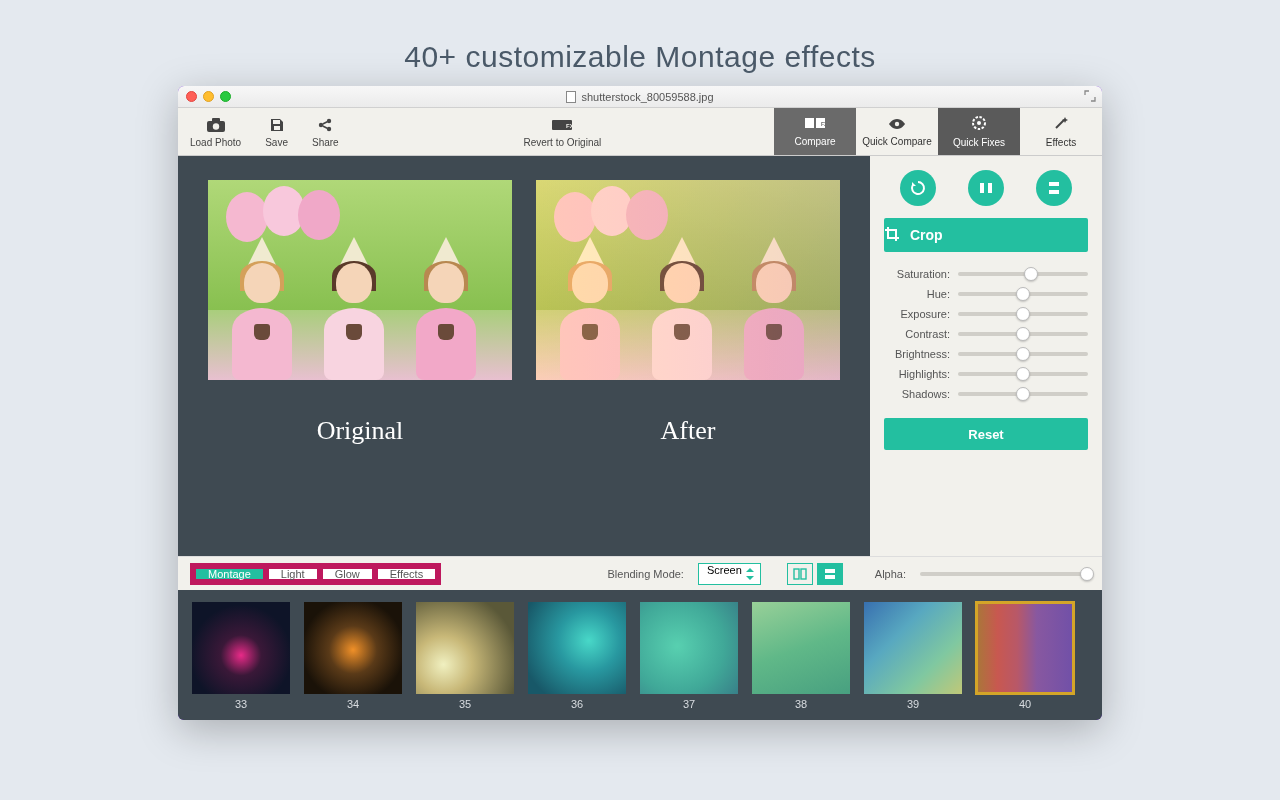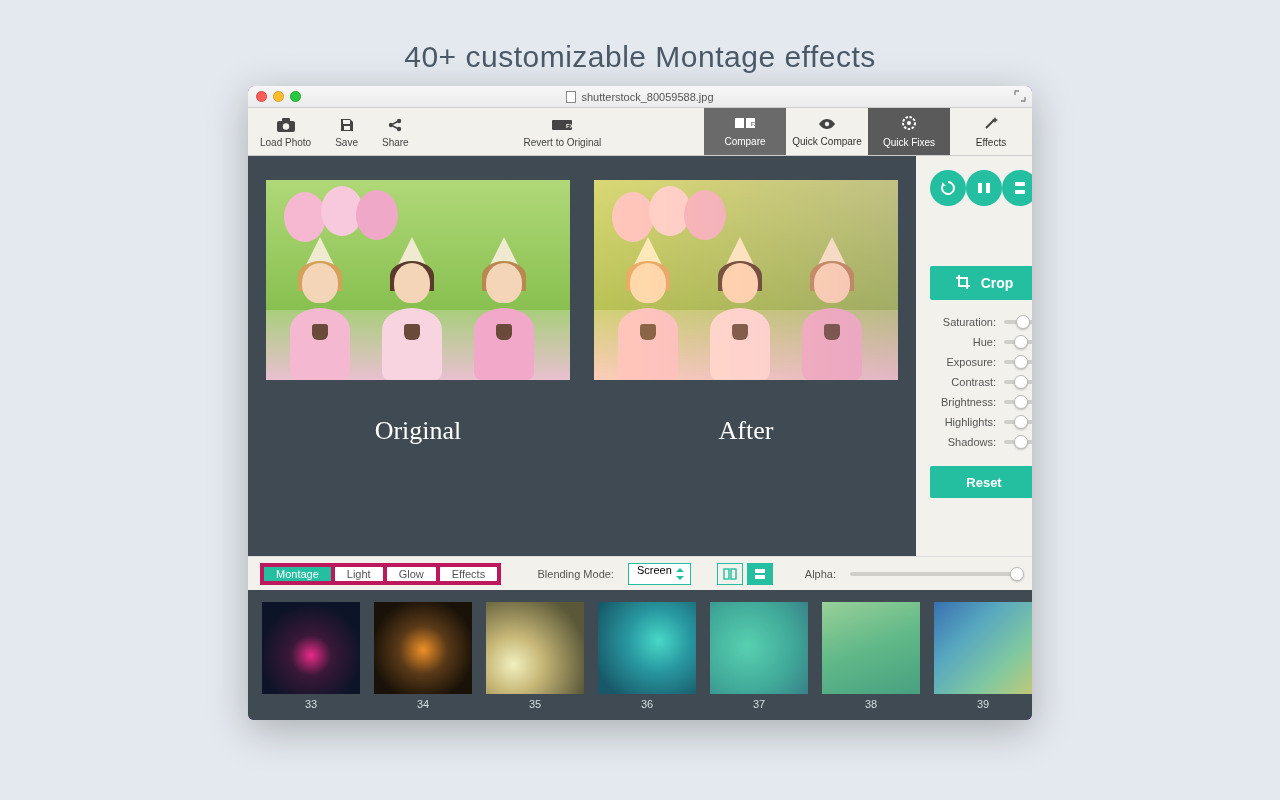--- a/index.html
+++ b/index.html
@@ -1,21 +1,21 @@
 <!DOCTYPE html>
 <html><head>
 <meta charset="utf-8">
 <style>
 * { margin: 0; padding: 0; box-sizing: border-box; font-family: -apple-system, "Helvetica Neue", Arial, sans-serif; }
 body { background: #e4e9ef; width: 1280px; height: 800px; overflow: hidden; }
 
 .hero { text-align: center; padding: 40px 0 12px; }
 .hero h1 { font-size: 30px; font-weight: 400; color: #4a5968; letter-spacing: 0.5px; }
 
-.window { width: 784px; margin: 0 auto; background: #6d28d9; border-radius: 6px; box-shadow: 0 10px 40px rgba(0,0,0,0.25); overflow: hidden; }
+.window { width: 924px; margin: 0 auto; background: #6d28d9; border-radius: 6px; box-shadow: 0 10px 40px rgba(0,0,0,0.25); overflow: hidden; }
 
 .titlebar { height: 22px; background: linear-gradient(#f7f7f7,#ebebeb); border-bottom: 1px solid #d0d0d0; position: relative; display:flex; align-items:center; }
 .traffic { position:absolute; left:8px; top:5px; display:flex; gap:6px; }
 .traffic span { width:11px; height:11px; border-radius:50%; display:block; }
 .tl-close{background:#ff5f57;border:1px solid #e24640;}
 .tl-min{background:#ffbd2e;border:1px solid #dfa023;}
 .tl-max{background:#28c940;border:1px solid #1dad2b;}
 .titlebar-title{ margin:0 auto; font-size:11px; color:#555; display:flex; align-items:center; gap:5px;}
 .doc-icon{width:10px;height:12px;background:#fff;border:1px solid #888;display:inline-block;position:relative;}
 .fullscreen-icon{position:absolute;right:6px;top:4px;width:12px;height:12px;}
@@ -57,31 +57,31 @@
 .g3{left:202px;} .g3 .ghair{background:#b88850;} .g3 .gdress{background:#f2a8c8;}
 .cupcake{position:absolute;left:50%;bottom:40px;transform:translateX(-50%);width:16px;height:16px;background:#6a4a3a;border-radius:3px 3px 6px 6px;}
 .img-after{filter:sepia(25%) hue-rotate(-8deg) saturate(1.15) contrast(1.02);}
 .img-after::after{content:"";position:absolute;inset:0;background:linear-gradient(90deg,rgba(220,200,80,0.22),rgba(140,90,170,0.22));}
 .labels{display:flex;gap:24px;justify-content:center;margin-top:36px;}
 .labels div{width:304px;text-align:center;color:#fff;font-size:26px;font-weight:300;font-family:Georgia,serif;}
 
 .sidepanel{width:232px;background:#f2f1ec;padding:14px;display:flex;flex-direction:column;gap:12px;}
 .roundbtns{display:flex;justify-content:space-around;}
 .rbtn{width:36px;height:36px;border-radius:50%;background:#23bfa0;display:flex;align-items:center;justify-content:center;cursor:pointer;color:#fff;}
-.cropbtn{height:34px;background:#23bfa0;color:#fff;display:flex;align-items:center;justify-content:center;gap:10px;font-size:14px;font-weight:600;cursor:pointer;border-radius:2px;margin-top:48px;}
+.cropbtn{height:34px;background:#23bfa0;color:#fff;display:flex;align-items:center;gap:10px;font-size:14px;font-weight:600;cursor:pointer;border-radius:2px;}
 .sliders{display:flex;flex-direction:column;gap:8px;margin-top:4px;}
 .srow{display:flex;align-items:center;gap:8px;}
 .slabel{width:66px;text-align:right;font-size:11px;color:#555;}
 .strack{flex:1;height:4px;background:#d0cec8;border-radius:2px;position:relative;}
 .sthumb{position:absolute;top:50%;transform:translate(-50%,-50%);width:14px;height:14px;border-radius:50%;background:#fff;border:1px solid #bbb;box-shadow:0 1px 2px rgba(0,0,0,0.2);}
 .resetbtn{height:32px;background:#23bfa0;color:#fff;display:flex;align-items:center;justify-content:center;font-size:13px;font-weight:600;cursor:pointer;border-radius:2px;margin-top:6px;}
 
 .filterbar{height:34px;background:#f2f1ec;display:flex;align-items:center;padding:0 12px;gap:14px;border-top:1px solid #ddd;}
 .seg{display:flex;}
-.segbtn{height:22px;padding:0 12px;font-size:11px;border:4px solid #be185d;display:flex;align-items:center;cursor:pointer;color:#555;background:#fff;}
+.segbtn{height:22px;padding:0 12px;font-size:11px;border:6px solid #be185d;display:flex;align-items:center;cursor:pointer;color:#555;background:#fff;}
 .segbtn:not(:last-child){border-right:none;}
 .segbtn.active{background:#23bfa0;color:#fff;}
 .blendlabel{font-size:11px;color:#555;margin-left:auto;}
 .blendsel{height:22px;border:1px solid #23bfa0;background:#fff;font-size:11px;padding:0 18px 0 8px;display:flex;align-items:flex-start;position:relative;cursor:pointer;}
 .blendsel::after{content:"";position:absolute;right:6px;top:4px;width:0;height:0;border-left:4px solid transparent;border-right:4px solid transparent;border-bottom:4px solid #23bfa0;}
 .blendsel::before{content:"";position:absolute;right:6px;bottom:4px;width:0;height:0;border-left:4px solid transparent;border-right:4px solid transparent;border-top:4px solid #23bfa0;}
 .viewbtns{display:flex;gap:4px;margin-left:12px;}
 .vbtn{width:26px;height:22px;border:1px solid #23bfa0;display:flex;align-items:center;justify-content:center;cursor:pointer;}
 .vbtn.active{background:#23bfa0;color:#fff;}
 .alphalabel{font-size:11px;color:#555;margin-left:18px;}

